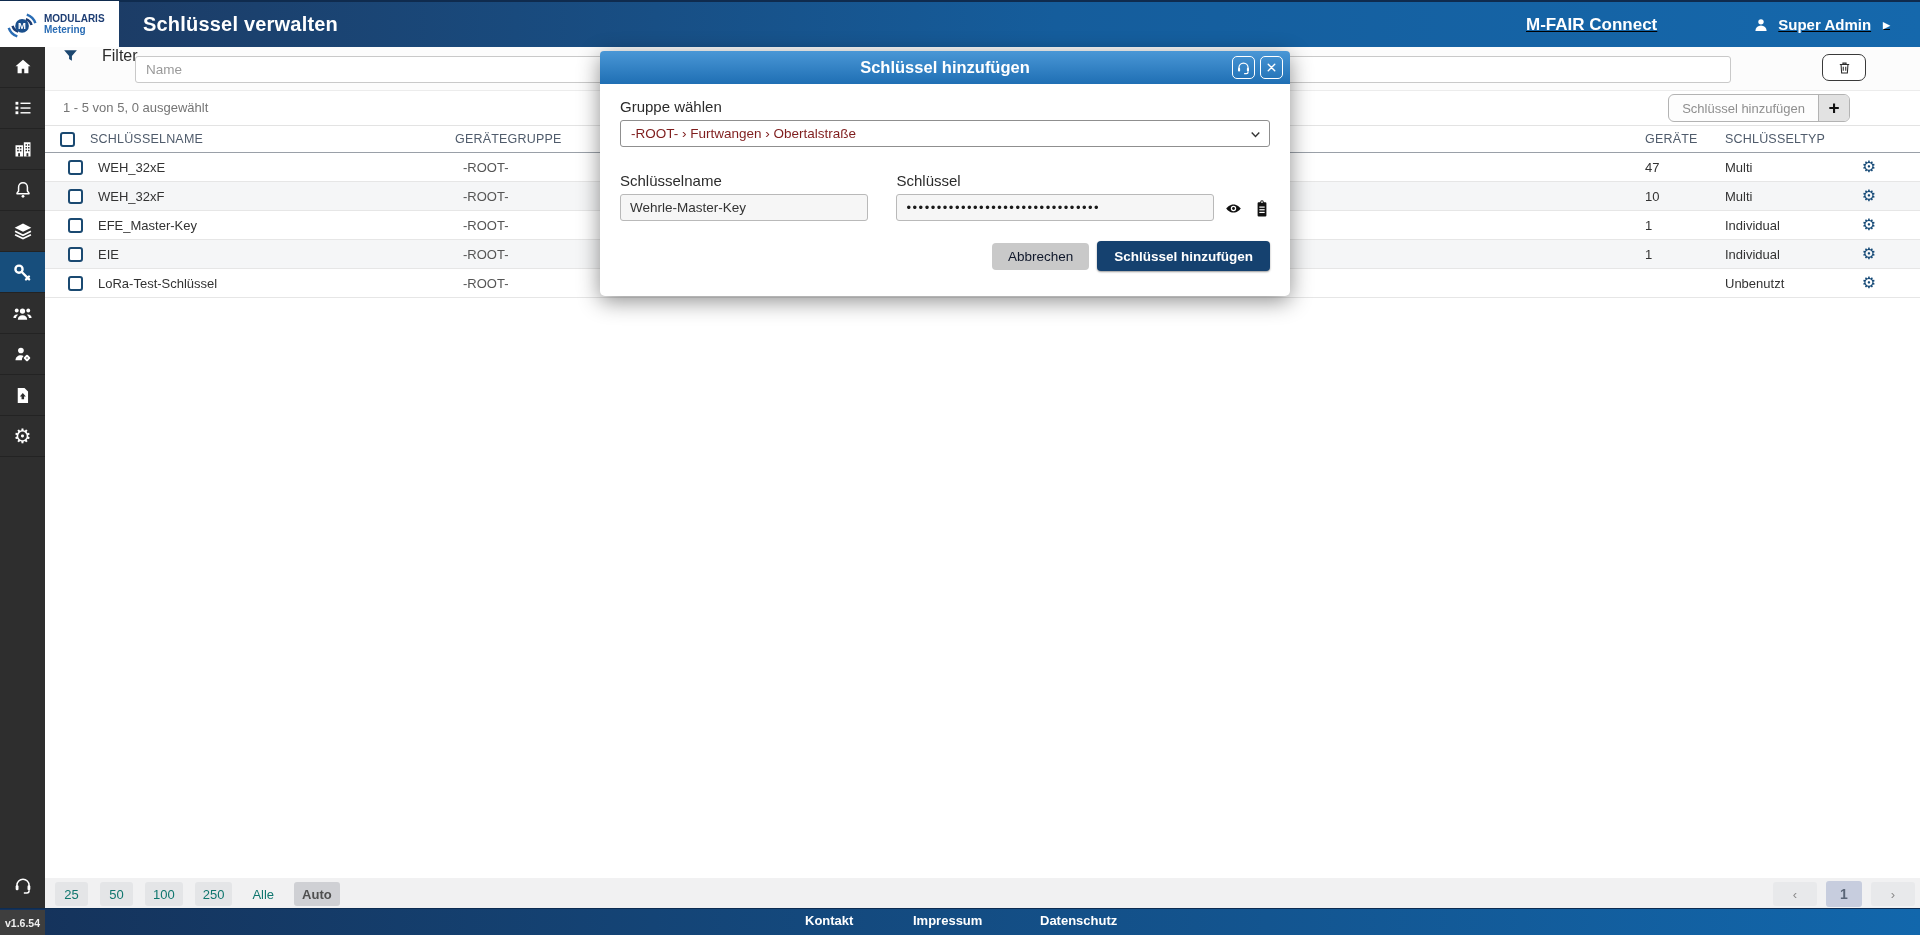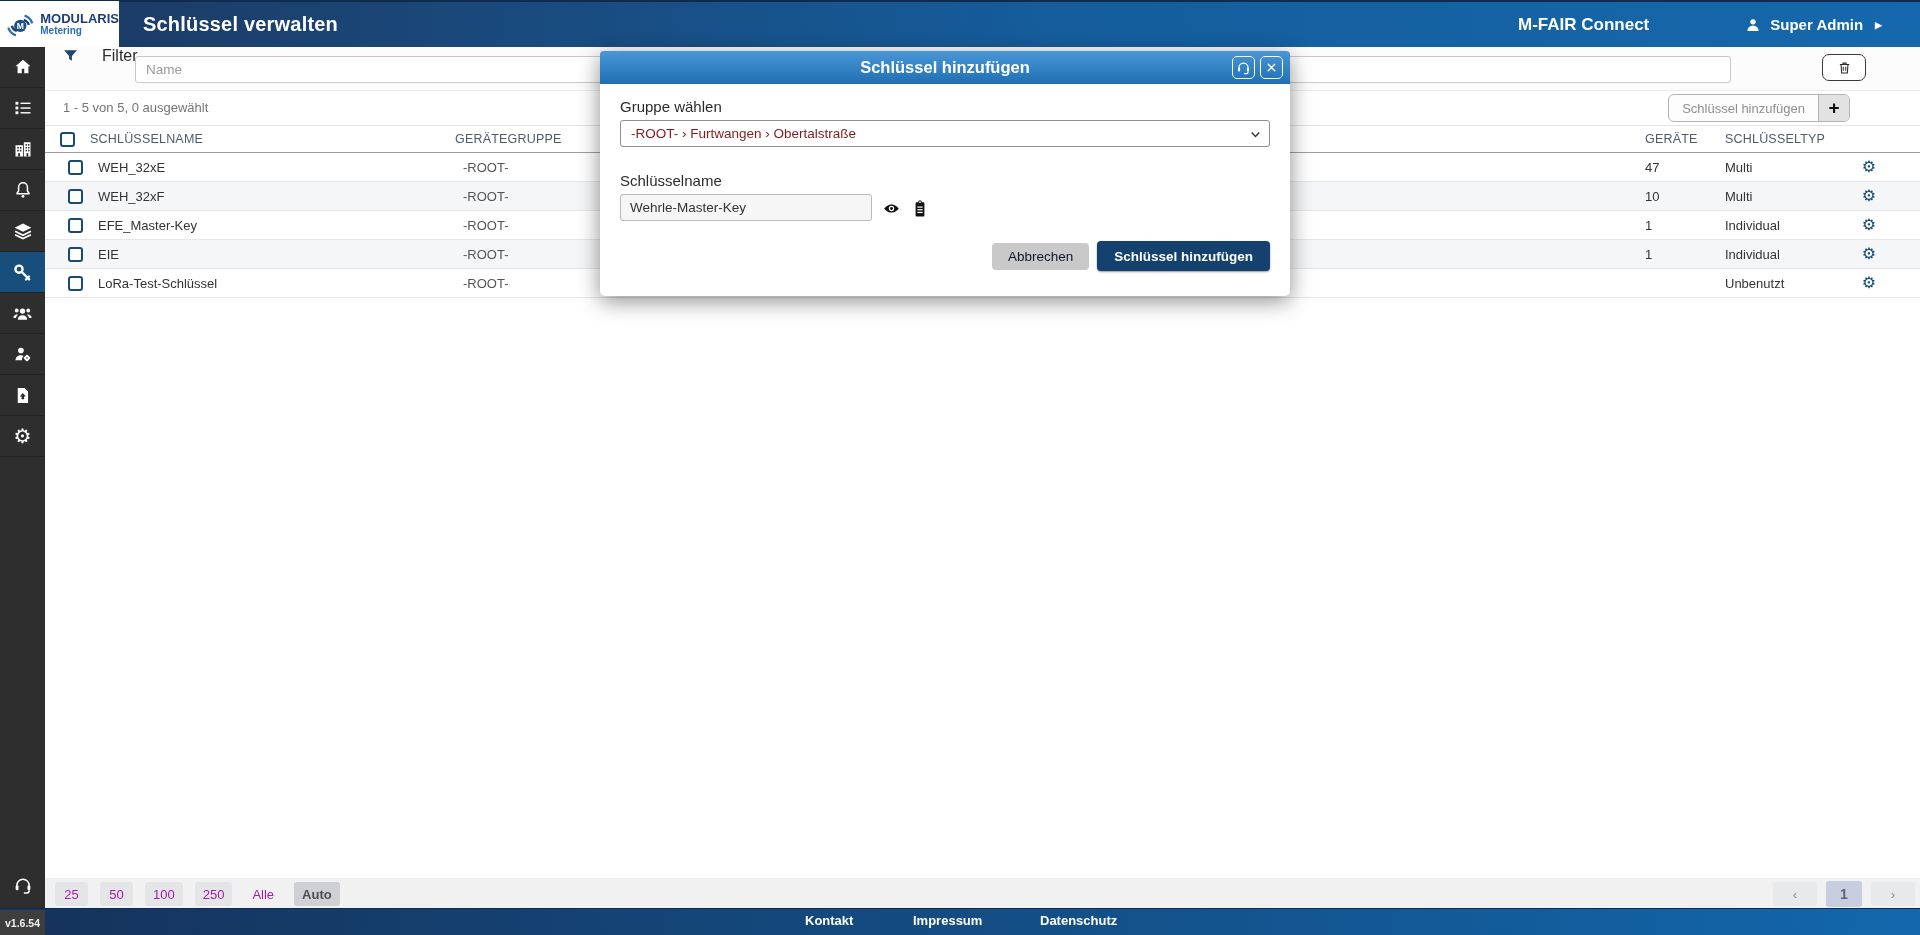--- a/index.html
+++ b/index.html
@@ -5,24 +5,24 @@
   * { margin:0; padding:0; box-sizing:border-box; }
   html,body { width:1920px; height:935px; overflow:hidden; font-family:"Liberation Sans", sans-serif; background:#fff; }
   body { position:relative; }
 
   
   .topbar { position:absolute; left:0; top:0; right:0; height:47px;
     background:linear-gradient(to right,#1c3c66 6%,#155d9c 55%,#1568ac 100%);
     display:flex; align-items:center; border-top:2px solid #0f2b4e; }
   .logo-box { width:119px; height:47px; background:#fff; display:flex; align-items:center; padding-left:4px; gap:2px; flex:0 0 auto; cursor:pointer; }
   .logo-text { line-height:1.05; }
-  .logo-brand { font-size:13px; font-weight:bold; color:#1d3d73; display:block; }
+  .logo-brand { font-size:10px; font-weight:bold; color:#1d3d73; display:block; }
   .logo-sub { font-size:10px; font-weight:bold; color:#2a6db5; display:block; }
   .page-title { color:#fff; font-size:20px; font-weight:bold; margin-left:24px; letter-spacing:.2px; }
-  .topbar-right { margin-left:auto; display:flex; align-items:center; gap:95px; padding-right:38px; }
+  .topbar-right { margin-left:auto; display:flex; align-items:center; gap:95px; padding-right:30px;text-decoration:underline; }
   .app-name { color:#fff; font-size:17px; font-weight:bold; }
   .user-menu { display:flex; align-items:center; gap:8px; color:#fff; font-size:15px; font-weight:bold; cursor:pointer; }
   .user-arrow { font-size:9px; margin-left:4px; }
 
   
   .sidebar { position:absolute; left:0; top:47px; bottom:0; width:45px; background:#2e2e2e; z-index:3; }
   .side-item { height:41px; display:flex; align-items:center; justify-content:center; border-bottom:1px solid #232323; cursor:pointer; }
   .side-item.active { background:#174e7c; }
   .side-item .glyph { color:#fff; font-size:20px; line-height:1; }
   .side-support { position:absolute; bottom:31px; left:0; width:45px; height:38px; display:flex; align-items:center; justify-content:center; cursor:pointer; }
@@ -60,21 +60,21 @@
   .tbl-head .col-group, .tbl-head .col-name { color:#4f5b6b; }
   .col-devices { flex:0 0 80px; }
   .col-type { flex:0 0 118px; }
   .col-gear { flex:0 0 52px; text-align:center; }
   .checkbox { width:15px; height:15px; border:2px solid #1a4971; border-radius:3px; background:#fff; cursor:pointer; }
   .gear-glyph { font-size:16px; color:#164a77; cursor:pointer; line-height:1; }
 
   
   .page-strip { position:absolute; left:0; right:0; bottom:0; height:32px; background:#f1f1f2; display:flex; align-items:center; }
   .sizes { display:flex; gap:12px; padding-left:10px; }
-  .size-btn { min-width:33px; height:24px; padding:0 8px; border:none; border-radius:3px; background:#e4e5e7; color:#a21caf;
+  .size-btn { min-width:33px; height:24px; padding:0 8px; border:none; border-radius:3px; background:#e4e5e7; color:#0f766e;
     font-size:13px; display:flex; align-items:center; justify-content:center; cursor:pointer; font-family:"Liberation Sans",sans-serif; }
   .size-btn.plain { background:transparent; }
   .size-btn.active { background:#cfd0d4; color:#4f4f4f; font-weight:bold; }
   .pager { margin-left:auto; display:flex; gap:9px; padding-right:5px; align-items:center; }
   .pg-btn { width:44px; height:24px; border:none; border-radius:3px; background:#e8e9eb; color:#8a8a8a; font-size:13px; cursor:pointer; }
   .pg-page { width:36px; height:26px; border:none; border-radius:3px; background:#c7cdde; color:#5a6577; font-weight:bold; font-size:14px; }
 
   
   .footer { position:absolute; left:0; right:0; bottom:0; height:27px;
     background:linear-gradient(to right,#15325a,#1267ac); border-top:1px solid #0d2c52; z-index:4; }
@@ -389,20 +389,24 @@
       <svg class="select-chevron" width="13" height="13" viewBox="0 0 24 24">
         <path d="M5 8.5l7 7 7-7" stroke="#333" stroke-width="2.6" fill="none"></path>
         </svg>
     </div>
 
     <div class="fields-row">
       <div class="fld1">
         <label class="fld-label">Schlüsselname</label>
         <input class="txt-input" type="text" value="Wehrle-Master-Key" style="">
       </div>
+      <div class="fld2">
+        <label class="fld-label">Schlüssel</label>
+        <input class="txt-input key-input" type="text" value="••••••••••••••••••••••••••••••••" style="">
+      </div>
       <div class="key-icons">
         <button class="icon-btn">
           <svg width="19" height="19" viewBox="0 0 24 24">
             <path d="M12 6.8c-4.5 0-8 3.5-9.2 5.2C4 13.7 7.5 17.2 12 17.2s8-3.5 9.2-5.2C20 10.3 16.5 6.8 12 6.8zm0 8.6a3.4 3.4 0 1 1 0-6.8 3.4 3.4 0 0 1 0 6.8z" fill="#111"></path>
             <circle cx="12" cy="12" r="1.8" fill="#111"></circle>
             </svg>
         </button>
         <button class="icon-btn">
           <svg width="16" height="19" viewBox="0 0 24 28">
             <path d="M7 4.5h2.3a2.7 2.7 0 0 1 5.4 0H17A1.6 1.6 0 0 1 18.6 6.1v18.3A1.6 1.6 0 0 1 17 26H7a1.6 1.6 0 0 1-1.6-1.6V6.1A1.6 1.6 0 0 1 7 4.5zm5-1.4a1.3 1.3 0 1 0 0 2.6 1.3 1.3 0 0 0 0-2.6z" fill="#111"></path>

